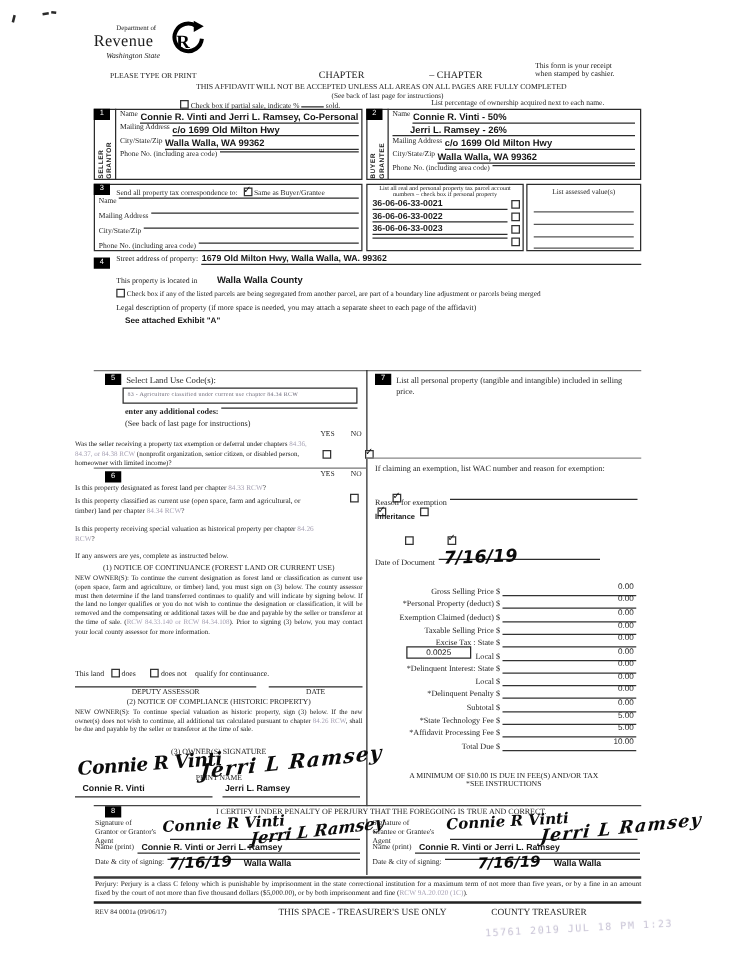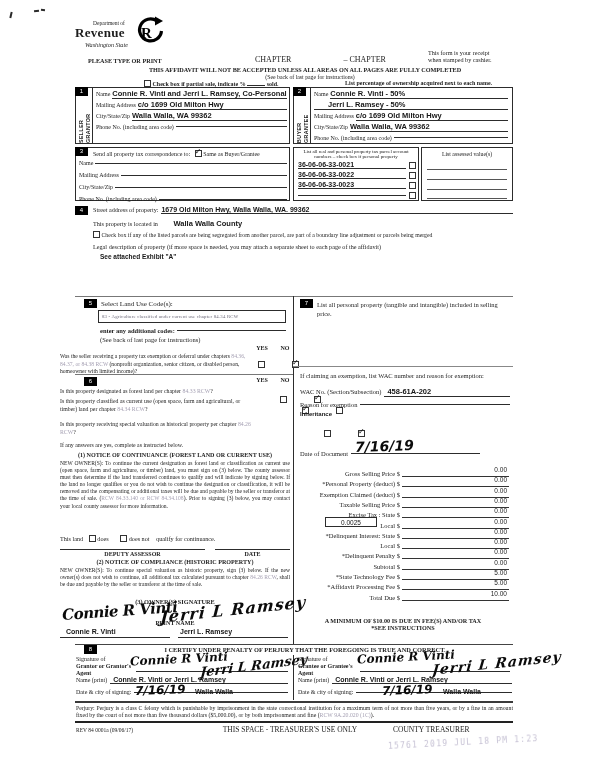--- a/index.html
+++ b/index.html
@@ -1,34 +1,34 @@
 <!DOCTYPE html>
 <html><head>
 <meta charset="utf-8">
 <style>
   html,body{margin:0;padding:0;background:#e8e8e8}
   .page{position:relative;width:600px;height:773px;background:#ffffff;font-family:"Liberation Serif",serif;color:#1d1d1d;overflow:hidden}
   .abs{position:absolute}
-  .b{font-weight:700}
+  .b{font-weight:400}
   .i{font-style:italic}
   .ctr{text-align:center}
   .nw{white-space:nowrap}
   .f5{font-size:5px}.f55{font-size:5.5px}.f56{font-size:5.6px}.f58{font-size:5.8px}
   .f6{font-size:6px}.f62{font-size:6.2px}.f65{font-size:6.5px}.f7{font-size:7px}
   .f75{font-size:7.5px}.f8{font-size:8px}
   .fill{font-family:"Liberation Sans",sans-serif;font-weight:700;color:#161616}
   .ul{border-bottom:0.9px solid #2c2c2c}
   .line{position:absolute;background:#2c2c2c;height:1px}
   .box{position:absolute;border:1px solid #2c2c2c;box-sizing:border-box}
   .tab{position:absolute;width:13px;height:9px;background:#000;color:#fff;font-size:6px;line-height:9px;text-align:center;font-family:"Liberation Sans",sans-serif}
   .cb{display:inline-block;width:7px;height:7px;border:1px solid #333;position:relative;vertical-align:-1px;background:#fff;box-sizing:border-box}
   .cb i{position:absolute;left:-1px;top:-3px;font-style:normal;font-size:8px;line-height:8px;font-family:"DejaVu Sans",sans-serif;font-weight:700;color:#111}
   .vertwrap{position:absolute;display:flex;gap:1px}
   .vert{writing-mode:vertical-rl;transform:rotate(180deg);font-size:5.3px;font-weight:700;letter-spacing:0.4px;font-family:"Liberation Sans",sans-serif;color:#222}
-  .frow{display:flex;align-items:center}
+  .frow{display:flex;align-items:flex-start}
   .grow{flex:1}
   .sig{font-family:"DejaVu Serif",serif;font-style:italic;font-weight:700;white-space:nowrap;color:#0b0b0b}
   .hand{font-family:"DejaVu Sans",sans-serif;font-weight:700;font-style:italic;white-space:nowrap;color:#0b0b0b}
   .faint{color:#a49fb2;filter:blur(0.4px)}
   .blurcode{color:#6b6878;filter:blur(0.5px);letter-spacing:0.2px}
   .stamp{color:rgba(150,140,175,0.55);font-family:"DejaVu Sans Mono",monospace;letter-spacing:1.2px;filter:blur(0.3px);white-space:nowrap}
   .mrow{left:293px;width:216px;display:flex;align-items:flex-end;height:10px}
   .mlab{width:107px;text-align:right;font-size:6.5px;white-space:nowrap}
   .mline{flex:1;border-bottom:0.9px solid #333;text-align:right;margin-left:2px;padding-right:2px}
   .mval{font-size:6.5px;font-family:"Liberation Sans",sans-serif}
@@ -113,21 +113,21 @@
     <span class="vert">BUYER</span>
     <span class="vert">GRANTEE</span>
   </div>
   <div class="line" style="left:310px;top:87px;width:1px;height:57px"></div>
   <div class="abs" style="left:314px;top:89px;width:194px">
     <div class="frow" style="height:10px">
       <span class="f6">Name</span>
       <span class="grow ul fill f75" style="margin-left:2px">Connie R. Vinti - 50%</span>
     </div>
     <div class="frow" style="height:11px">
-      <span class="grow ul fill f75" style="padding-left:14px">Jerri L. Ramsey - 50%</span>
+      <span class="grow ul fill f75" style="padding-left:14px">Jerri L. Ramsey - 26%</span>
     </div>
     <div class="frow" style="height:11px">
       <span class="f6">Mailing Address</span>
       <span class="grow ul fill f75" style="margin-left:2px">c/o 1699 Old Milton Hwy</span>
     </div>
     <div class="frow" style="height:11px">
       <span class="f6">City/State/Zip</span>
       <span class="grow ul fill f75" style="margin-left:2px">Walla Walla, WA  99362</span>
     </div>
     <div class="frow" style="height:11px">
@@ -294,24 +294,20 @@
   <div class="line" style="left:60px;top:637px;width:110px"></div>
   <div class="line" style="left:178px;top:637px;width:110px"></div>
 
   
   <div class="tab" style="left:300px;top:299px">7</div>
   <div class="abs f65" style="left:317px;top:300px;width:190px;line-height:9px">List all  personal property (tangible and intangible) included in selling price.</div>
 
   <div class="line" style="left:293px;top:366px;width:220px;background:#888"></div>
   <div class="abs f65" style="left:300px;top:372px;width:210px">If claiming an exemption, list WAC number and reason for exemption:</div>
 
-  <div class="abs frow" style="left:300px;top:386px;width:210px;height:11px">
-    <span class="f65">WAC No. (Section/Subsection)</span>
-    <span class="grow ul fill f75" style="margin-left:3px;padding-left:3px">458-61A-202</span>
-  </div>
   <div class="abs frow" style="left:300px;top:399px;width:210px;height:11px">
     <span class="f65">Reason for exemption</span>
     <span class="grow ul" style="margin-left:3px"></span>
   </div>
   <div class="abs fill" style="left:300px;top:411px;font-size:6px">Inheritance</div>
 
   <div class="abs frow" style="left:300px;top:447px;width:180px;height:12px">
     <span class="f65">Date of Document</span>
     <span class="grow ul" style="margin-left:3px"></span>
   </div>

